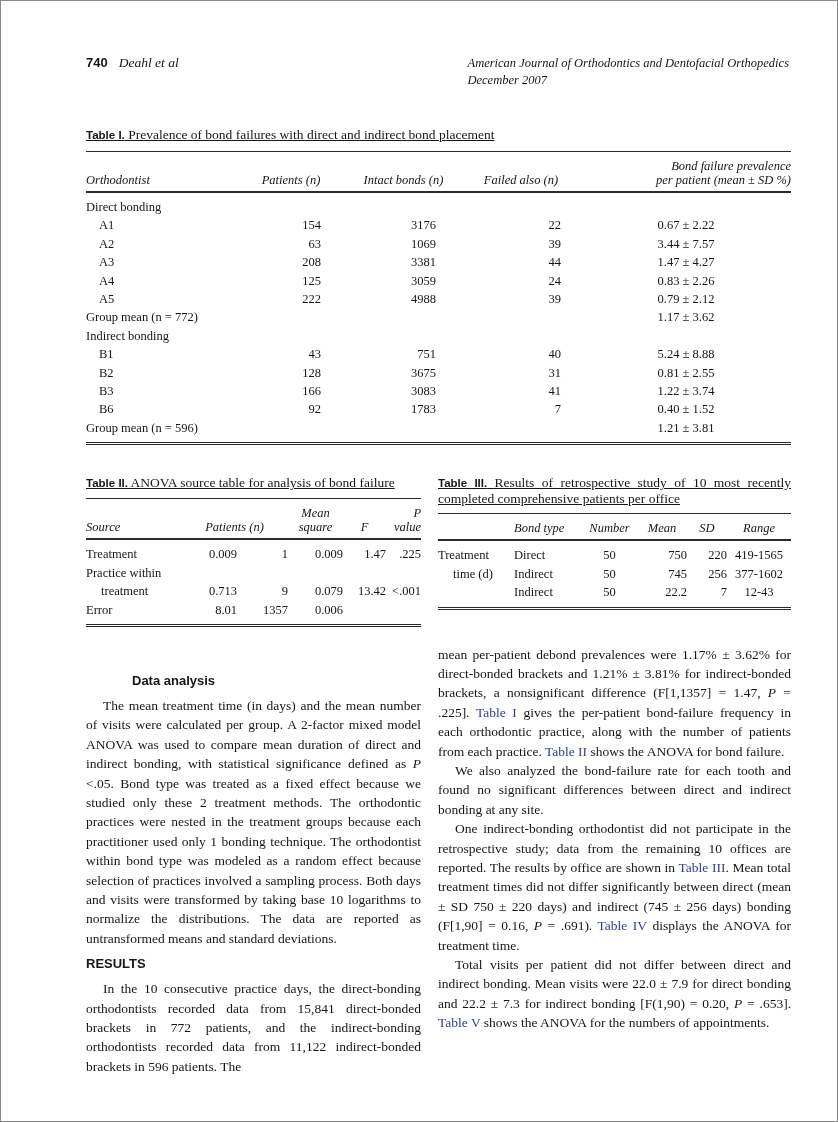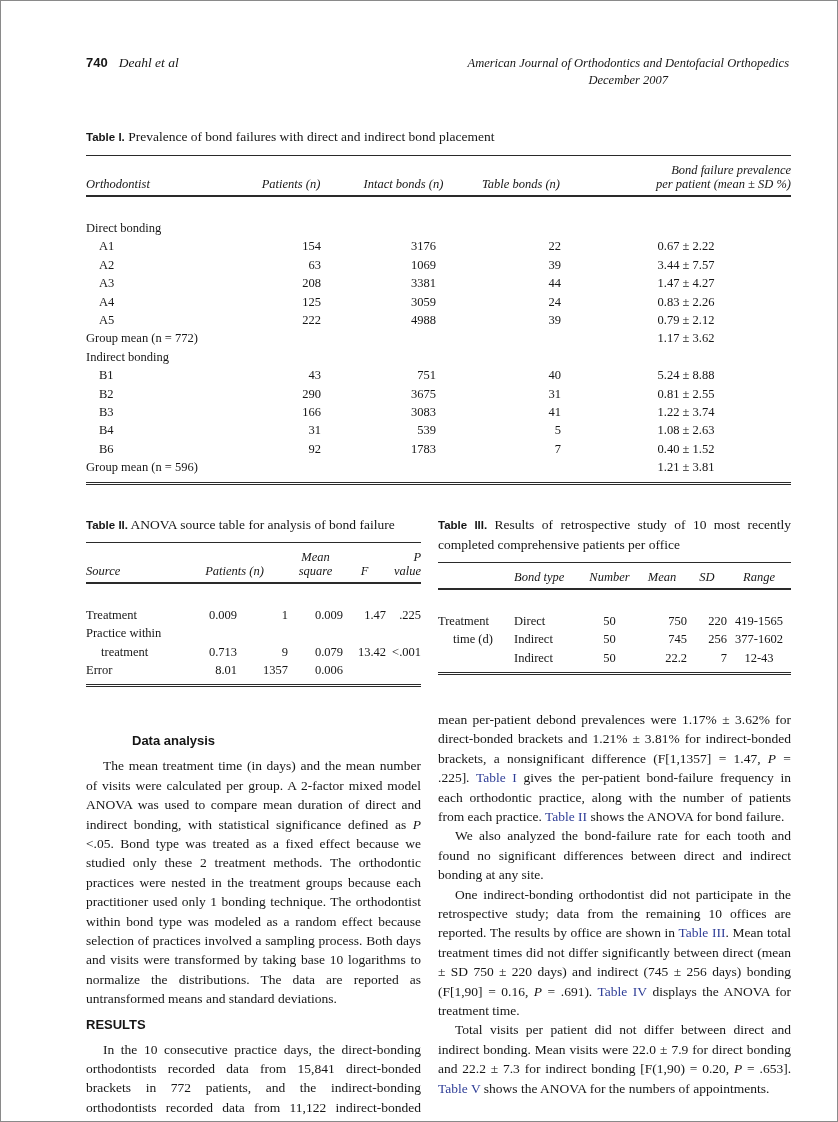--- a/index.html
+++ b/index.html
@@ -10,36 +10,36 @@
     font-family:"Liberation Serif", serif;
     color:#161616;
     overflow:hidden;
     position:relative;
   }
   
   .runhead { display:flex; justify-content:space-between; align-items:flex-start;gap:36px; }
   .rh-left { font-size:13.5px; }
   .pgnum { font-family:"Liberation Sans", sans-serif; font-weight:bold; font-size:13px; margin-right:11px; }
   .authors { font-style:italic; }
-  .rh-right { text-align:center; font-style:italic; font-size:12.5px; line-height:17px; }
-
-  
-  .cap { font-size:13.5px; line-height:20px; }
+  .rh-right { text-align:left; font-style:italic; font-size:12.5px; line-height:17px; }
+
+  
+  .cap { font-size:13.5px; line-height:15px;text-decoration:underline; }
   .cap.just { text-align:justify; }
   .tlabel { font-family:"Liberation Sans", sans-serif; font-weight:bold; font-size:11.5px; }
 
   
   table.rt { border-collapse:collapse; table-layout:fixed;
     border-top:1px solid #2a2a2a; border-bottom:3px double #2a2a2a;
     font-size:12.5px; }
   table.rt th { font-weight:normal; font-style:italic; vertical-align:bottom;
     padding:7px 0 4px 0; line-height:14px; }
   table.rt thead tr { border-bottom:2px solid #2a2a2a; }
   table.rt td { padding:0; line-height:18.4px; vertical-align:top; }
-  table.rt tbody tr.first td { padding-top:22px; }
+  table.rt tbody tr.first td { padding-top:5px; }
   table.rt tbody tr.last td { padding-bottom:5px;margin-top:45px; }
   .al { text-align:left; } .ac { text-align:center; } .ar { text-align:right; }
   .pre { white-space:pre-line; }
   .ind { padding-left:13px !important; }
   .ind2 { padding-left:15px !important; }
   .p2 { padding-right:25px !important; } .p3 { padding-right:25px !important; } .p4 { padding-right:20px !important; }
   .pr6 { padding-right:6px !important; }
 
   .t1 { width:705px; margin-top:8px; }
   .t1block { margin-top:38px; }
@@ -85,21 +85,21 @@
           <col style="width:110px">
           <col style="width:115px">
           <col style="width:120px">
           <col style="width:210px">
       </colgroup>
       <thead>
         <tr>
           <th class="al">Orthodontist</th>
           <th class="ac">Patients (n)</th>
           <th class="ac">Intact bonds (n)</th>
-          <th class="ac">Table bonds (n)</th>
+          <th class="ac">Failed also (n)</th>
           <th class="ar pre">Bond failure prevalence
 per patient (mean ± SD %)</th>
         </tr>
       </thead>
       <tbody>
         <tr class="first">
             <td class="al" colspan="5">Direct bonding</td>
           </tr>
         <tr>
           <td class="al ind">A1</td>
@@ -145,38 +145,31 @@
           </tr>
         <tr>
           <td class="al ind">B1</td>
           <td class="ar p2">43</td>
           <td class="ar p3">751</td>
           <td class="ar p4">40</td>
           <td class="ac">5.24 ± 8.88</td>
         </tr>
         <tr>
           <td class="al ind">B2</td>
-          <td class="ar p2">290</td>
+          <td class="ar p2">128</td>
           <td class="ar p3">3675</td>
           <td class="ar p4">31</td>
           <td class="ac">0.81 ± 2.55</td>
         </tr>
         <tr>
           <td class="al ind">B3</td>
           <td class="ar p2">166</td>
           <td class="ar p3">3083</td>
           <td class="ar p4">41</td>
           <td class="ac">1.22 ± 3.74</td>
-        </tr>
-        <tr>
-          <td class="al ind">B4</td>
-          <td class="ar p2">31</td>
-          <td class="ar p3">539</td>
-          <td class="ar p4">5</td>
-          <td class="ac">1.08 ± 2.63</td>
         </tr>
         <tr>
           <td class="al ind">B6</td>
           <td class="ar p2">92</td>
           <td class="ar p3">1783</td>
           <td class="ar p4">7</td>
           <td class="ac">0.40 ± 1.52</td>
         </tr>
         <tr class="last">
           <td class="al" colspan="4">Group mean (n = 596)</td>

